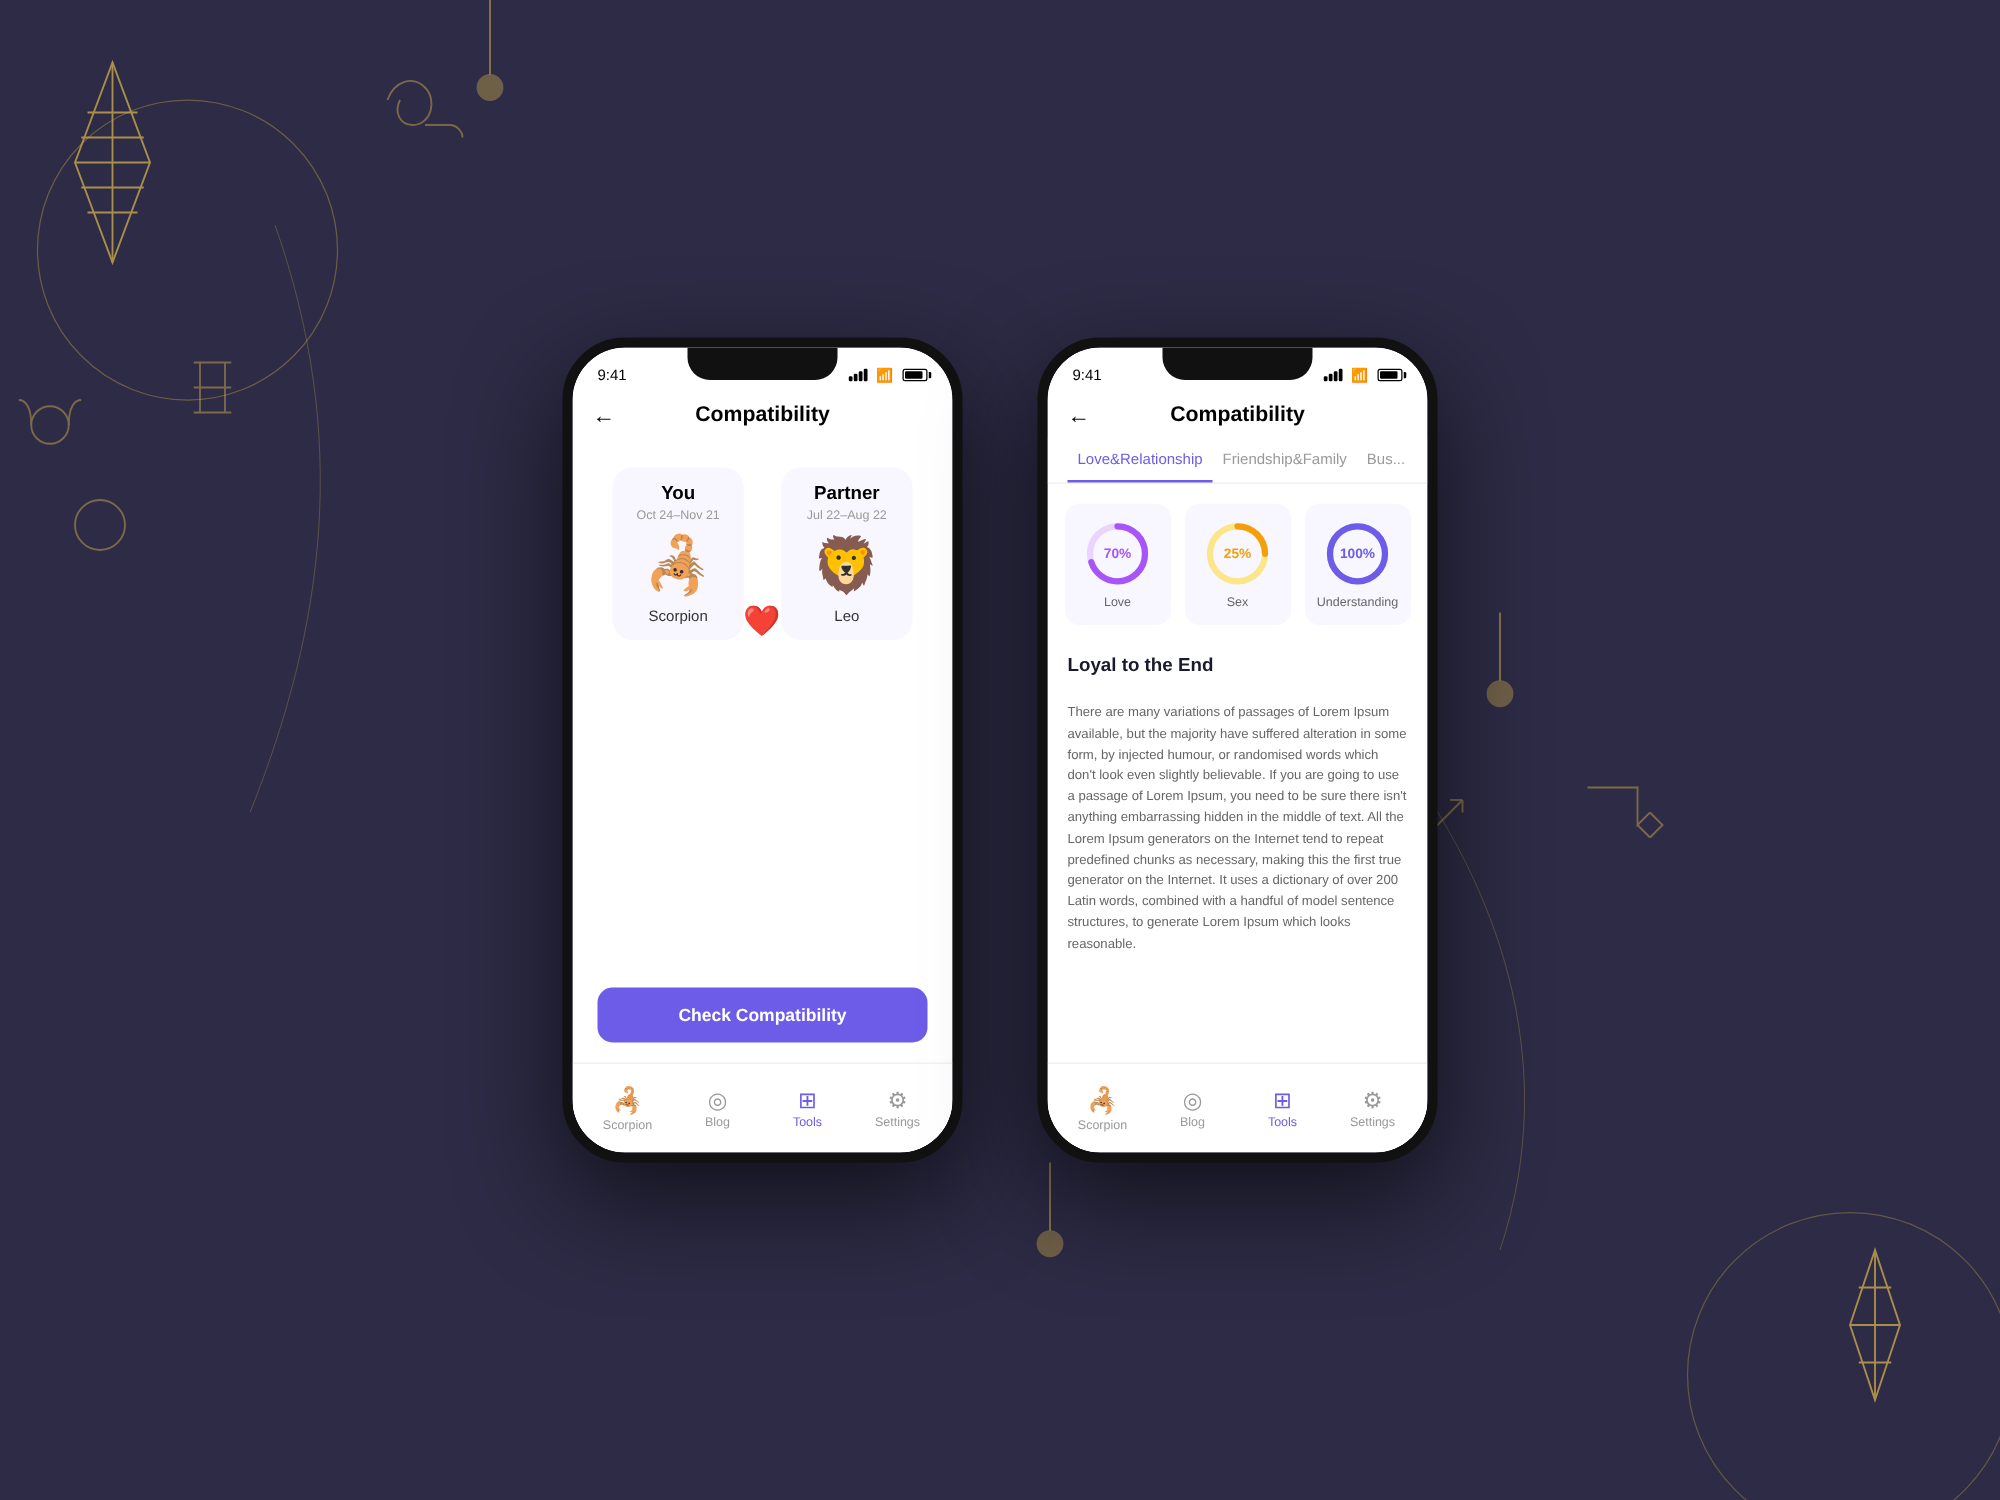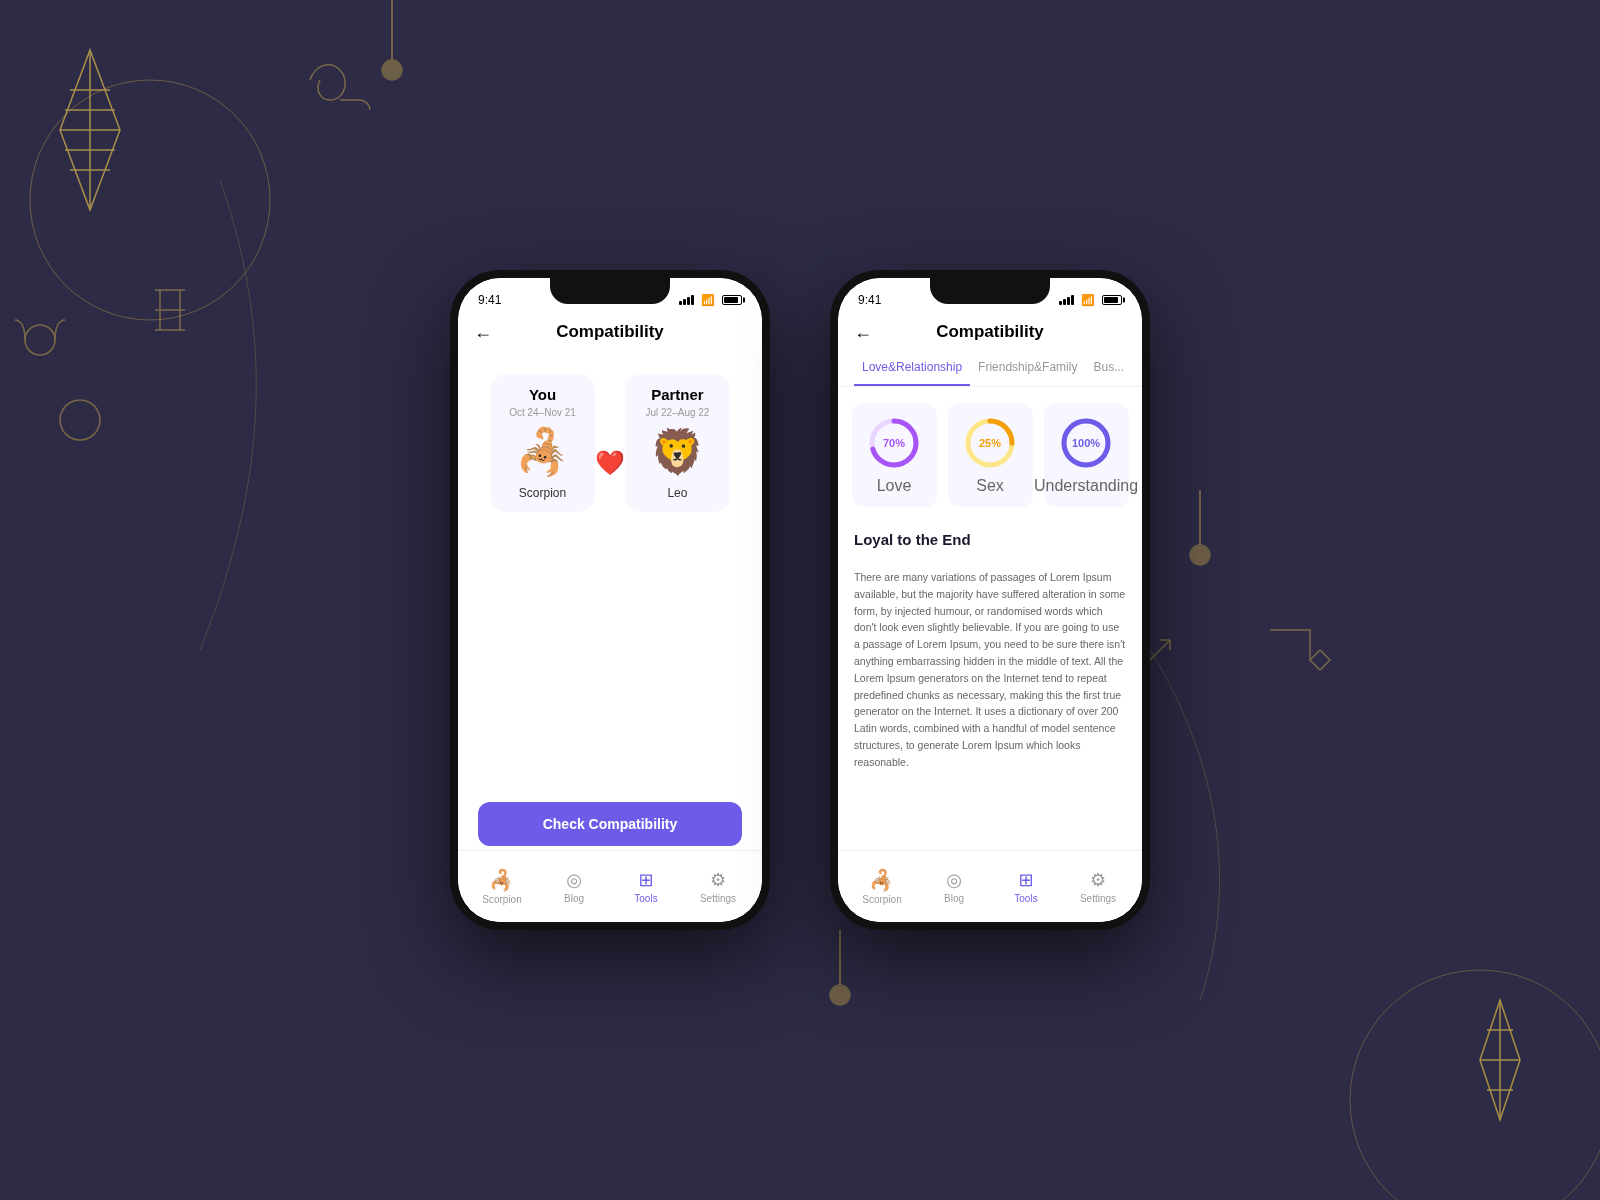--- a/index.html
+++ b/index.html
@@ -170,20 +170,21 @@
       text-align: center;
       padding: 12px 24px;
       line-height: 1.5;
     }
 
     .compatibility-section {
       display: flex;
       justify-content: space-around;
       padding: 16px 32px;
       margin-top: 8px;
+      align-items: flex-end;
     }
 
     .person-card {
       display: flex;
       flex-direction: column;
       align-items: center;
       width: 110px;
       background: #f8f7ff;
       border-radius: 16px;
       padding: 12px 8px;
@@ -215,21 +216,21 @@
     .heart-divider {
       display: flex;
       align-items: center;
       justify-content: center;
       font-size: 24px;
       color: #e74c3c;
       margin-top: 40px;
     }
 
     .check-btn {
-      margin: auto 20px 4px;
+      margin: auto 20px 16px;
       background: #6c5ce7;
       color: #fff;
       border: none;
       border-radius: 12px;
       padding: 14px;
       font-size: 14px;
       font-weight: 600;
       width: calc(100% - 40px);
       cursor: pointer;
       flex-shrink: 0;
@@ -323,21 +324,21 @@
     }
 
     .circle-chart {
       width: 56px;
       height: 56px;
       position: relative;
       margin-bottom: 6px;
     }
 
     .circle-label {
-      font-size: 16px;
+      font-size: 10px;
       color: #666;
       text-align: center;
     }
 
     .circle-percent {
       font-size: 13px;
       font-weight: 700;
       position: absolute;
       top: 50%;
       left: 50%;

